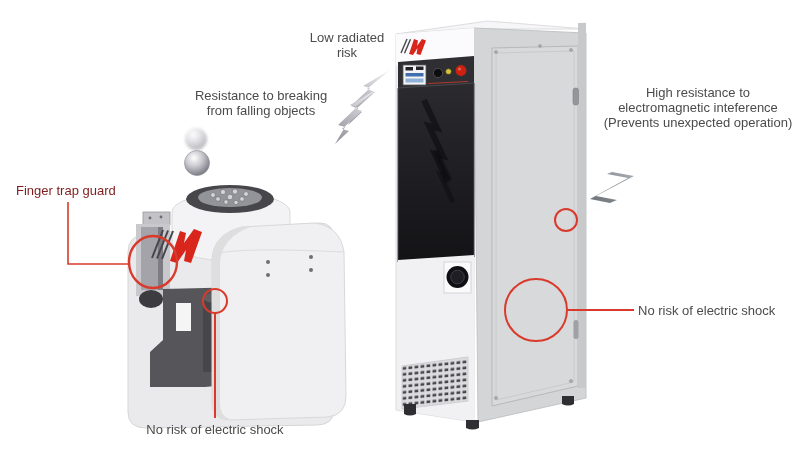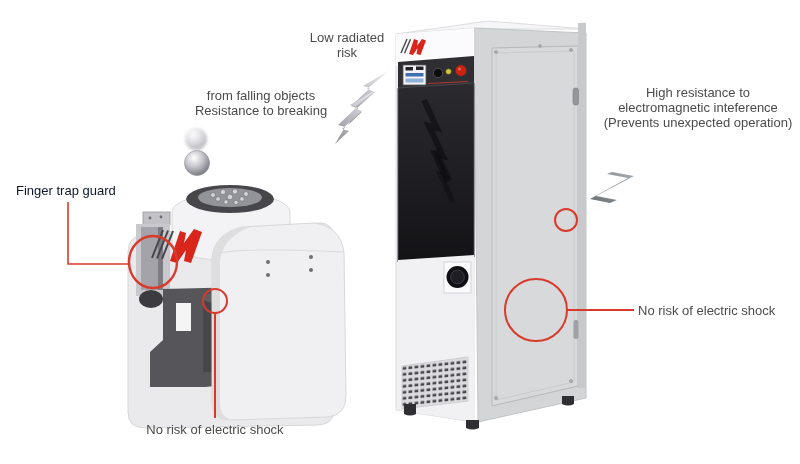--- a/index.html
+++ b/index.html
@@ -191,31 +191,31 @@
       <line class="accent-stroke" x1="567" y1="310" x2="634" y2="310" stroke-width="2" stroke="#d93a2b"></line>
     </g>
   </svg>
 
   <div class="callout" style="left: 287px; top: 30px; width: 120px; color: rgb(75, 75, 75);">
     <div class="ln">Low radiated</div>
     <div class="ln">risk</div>
   </div>
 
   <div class="callout" style="left: 178px; top: 88px; width: 166px; color: rgb(75, 75, 75);">
+    <div class="ln">Resistance to breaking</div>
     <div class="ln">from falling objects</div>
-    <div class="ln">Resistance to breaking</div>
   </div>
 
   <div class="callout" style="left: 592px; top: 85px; width: 212px; color: rgb(75, 75, 75);">
     <div class="ln">High resistance to</div>
     <div class="ln">electromagnetic inteference</div>
     <div class="ln">(Prevents unexpected operation)</div>
   </div>
 
-  <div class="callout left-align" style="left: 16px; top: 183px; color: #0f172a;">
+  <div class="callout left-align" style="left: 16px; top: 183px; color: #7f1d1d;">
     <div class="ln">Finger trap guard</div>
   </div>
 
   <div class="callout" style="left: 109px; top: 422px; width: 212px; color: rgb(75, 75, 75);">
     <div class="ln">No risk of electric shock</div>
   </div>
 
   <div class="callout left-align" style="left: 638px; top: 303px; color: rgb(75, 75, 75);">
     <div class="ln">No risk of electric shock</div>
   </div>

